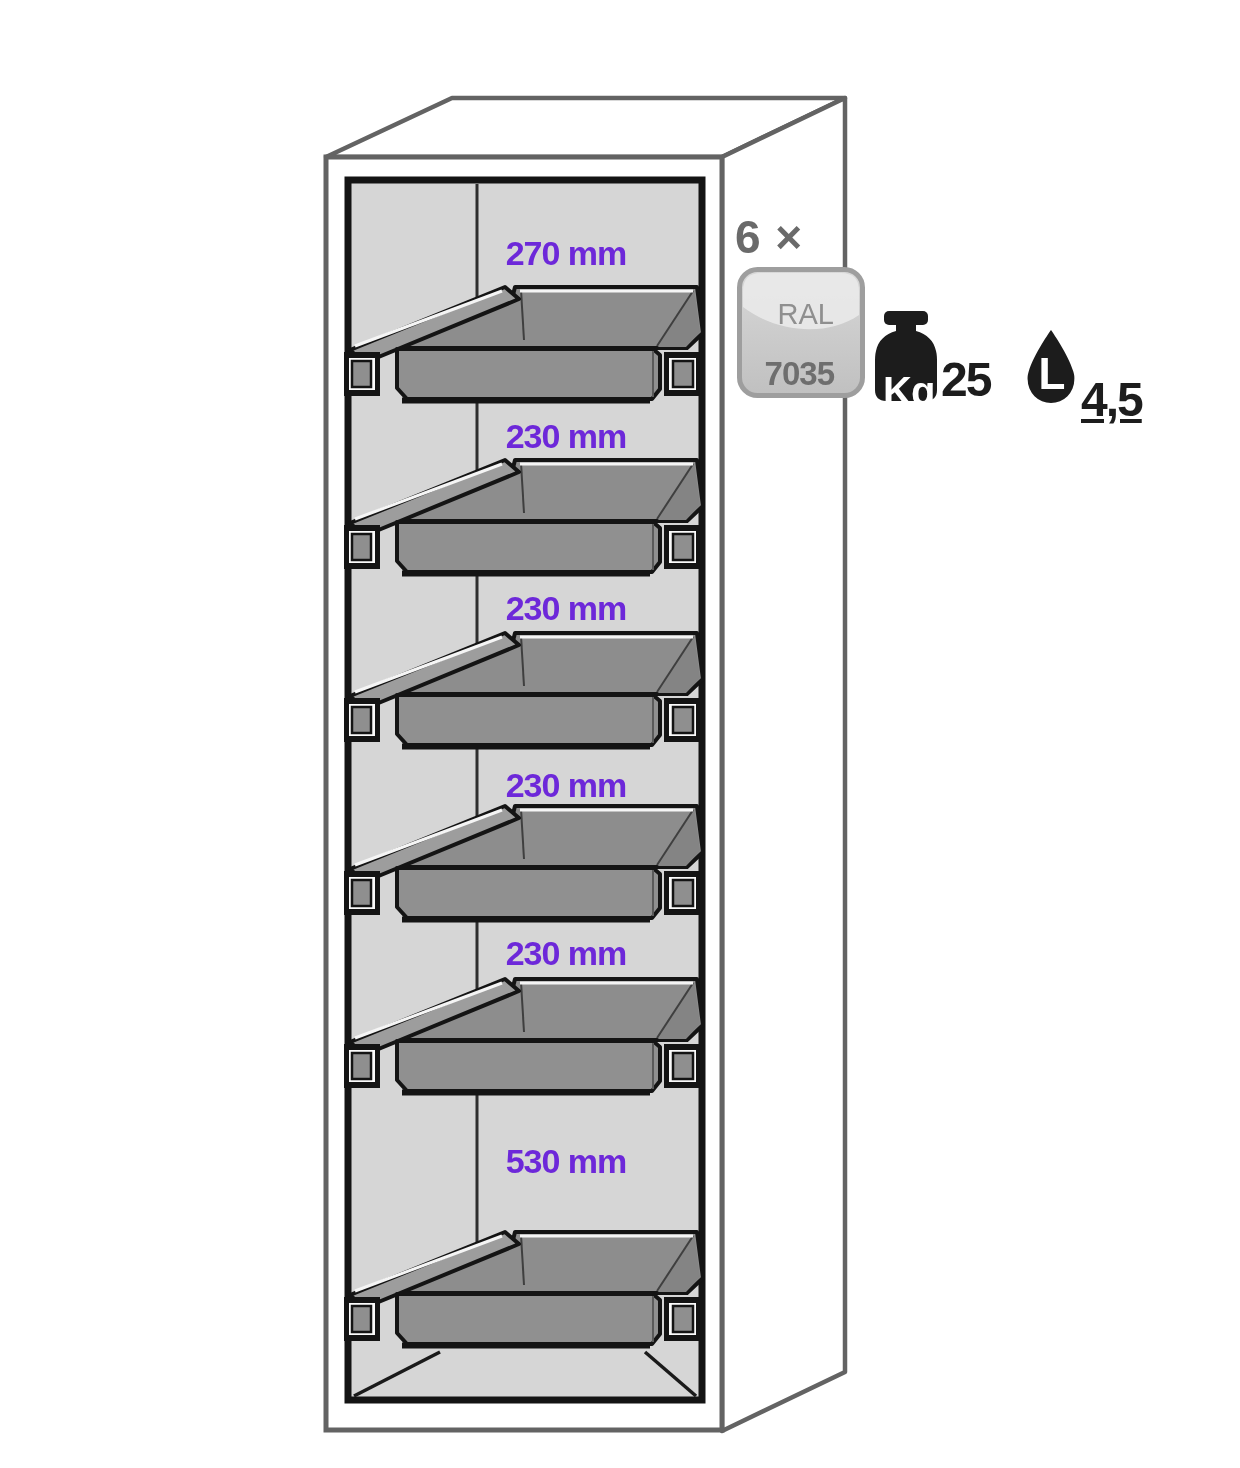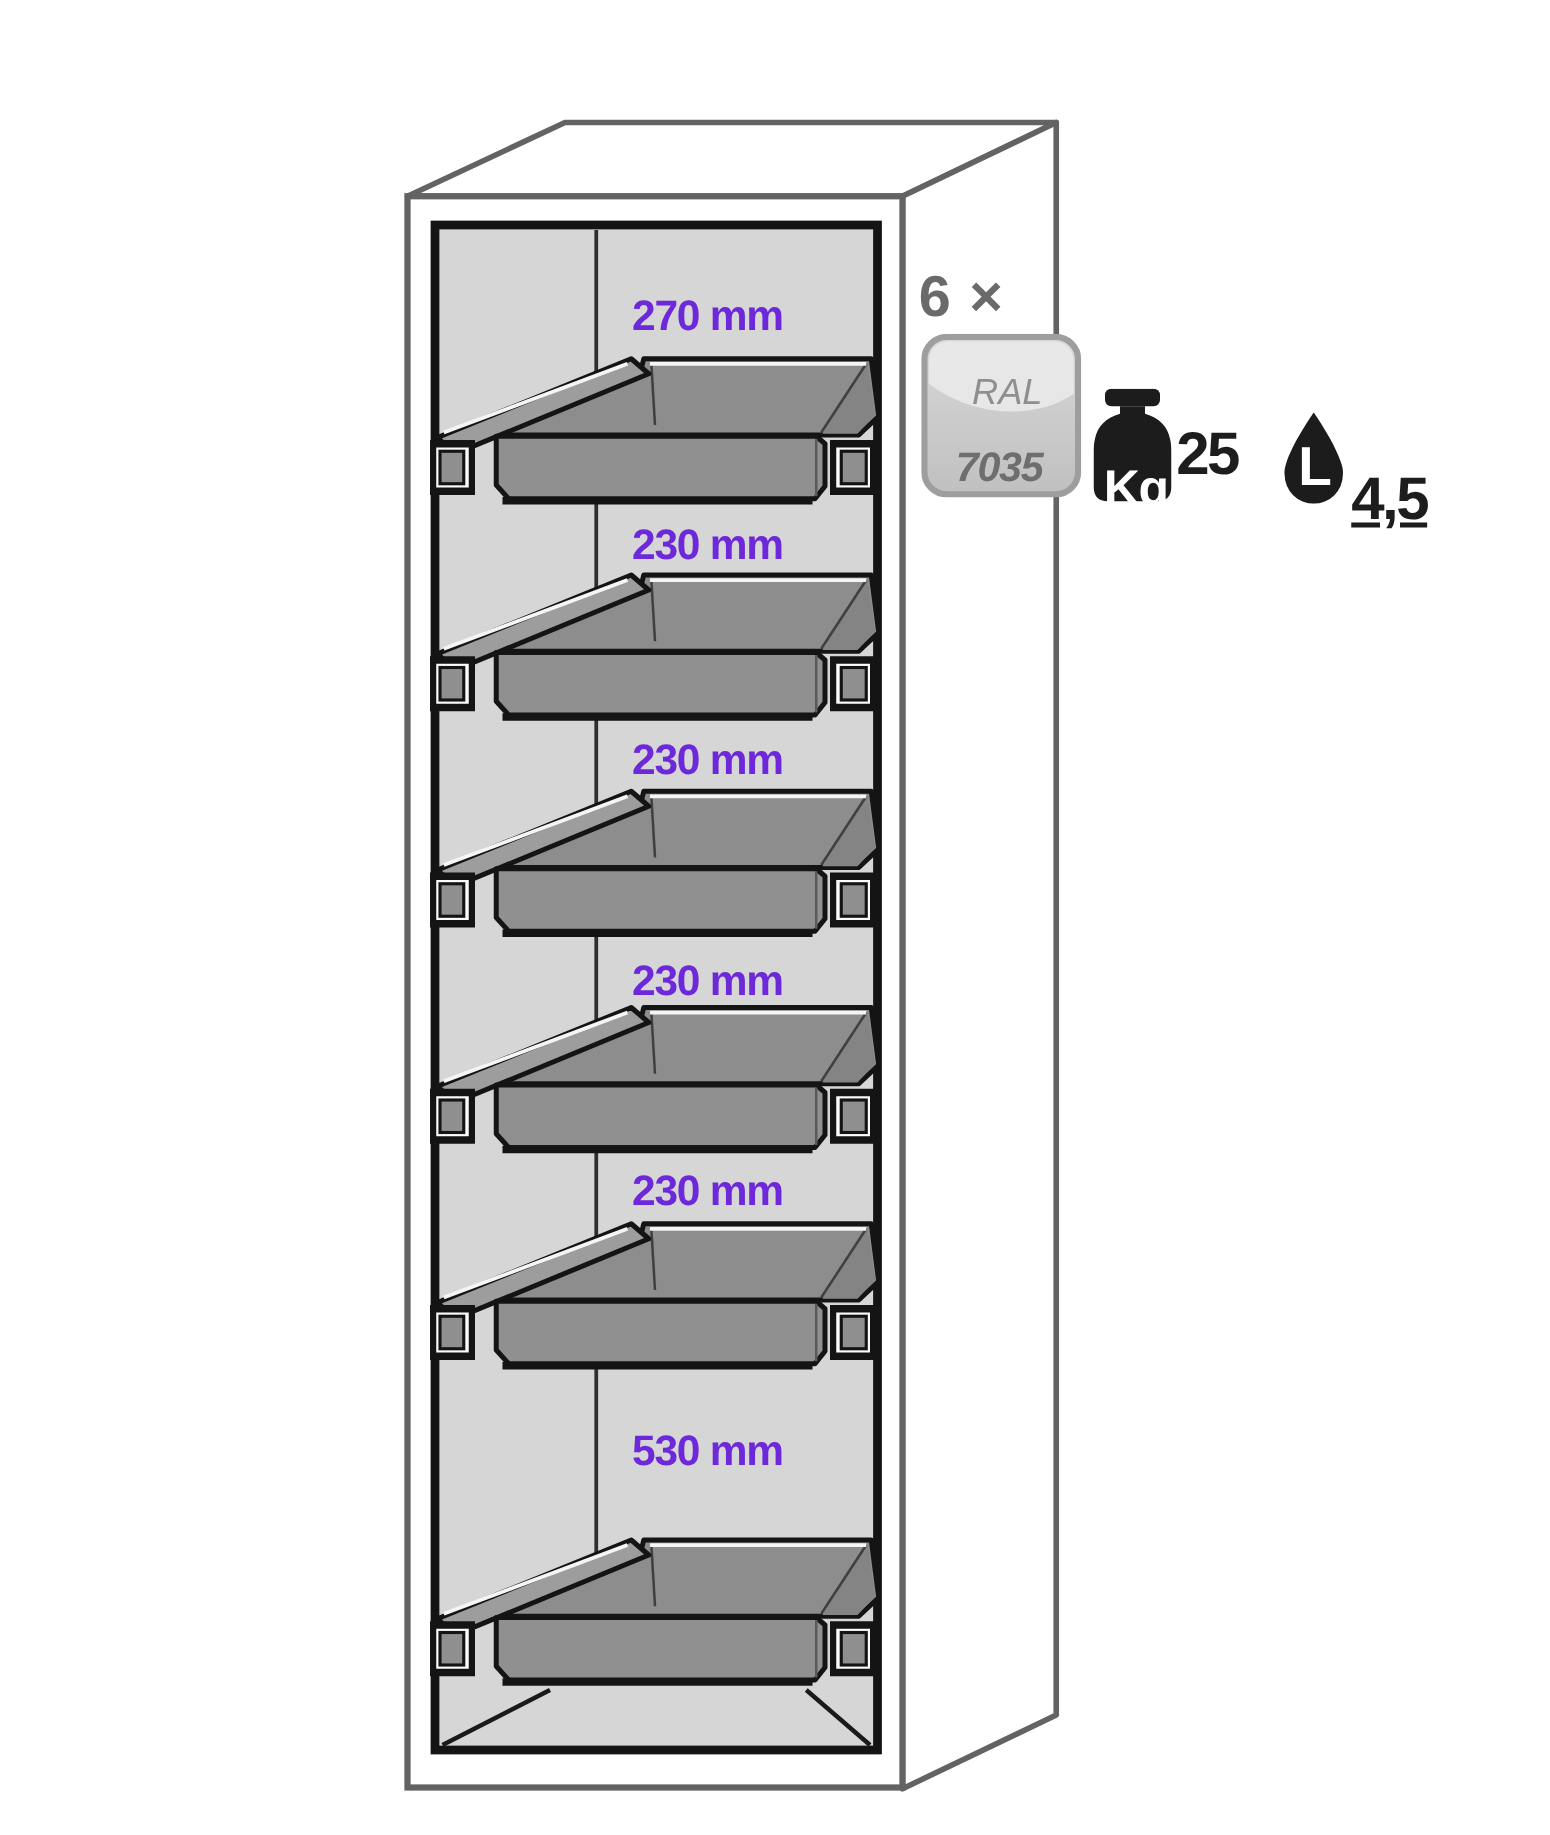--- a/index.html
+++ b/index.html
@@ -30,21 +30,21 @@
     font-size:46px;
     font-weight:bold;
     color:#6a6a6a;
     letter-spacing:1px;
     line-height:46px;
     white-space:nowrap;
   }
   .ral-badge{
     position:absolute;
     left:737px;top:267px;
-    width:108px;height:131px;font-style:italic;
+    width:108px;height:131px;
   }
   .ral-text{
     position:absolute;
     right:11px;bottom:7px;
     text-align:right;
     line-height:1.02;
   }
   .ral-line1{
     display:block;
     font-size:29px;
@@ -78,21 +78,21 @@
   }
   .spec-value{
     position:absolute;
     font-size:48px;
     font-weight:bold;
     letter-spacing:-2px;
     color:#1d1d1d;
     line-height:48px;
     white-space:nowrap;
   }
-  .weight-value{left:941px;top:340px;}
+  .weight-value{left:941px;top:356px;}
   .volume-value{left:1081px;top:376px;text-decoration:underline;}
   .drop-icon{position:absolute;left:1025px;top:330px;}
 </style>
 </head>
 <body>
 
 <div class="stage">
 
   <svg id="cabinet-svg" width="1240" height="1468" viewBox="0 0 1240 1468">
     <defs>

